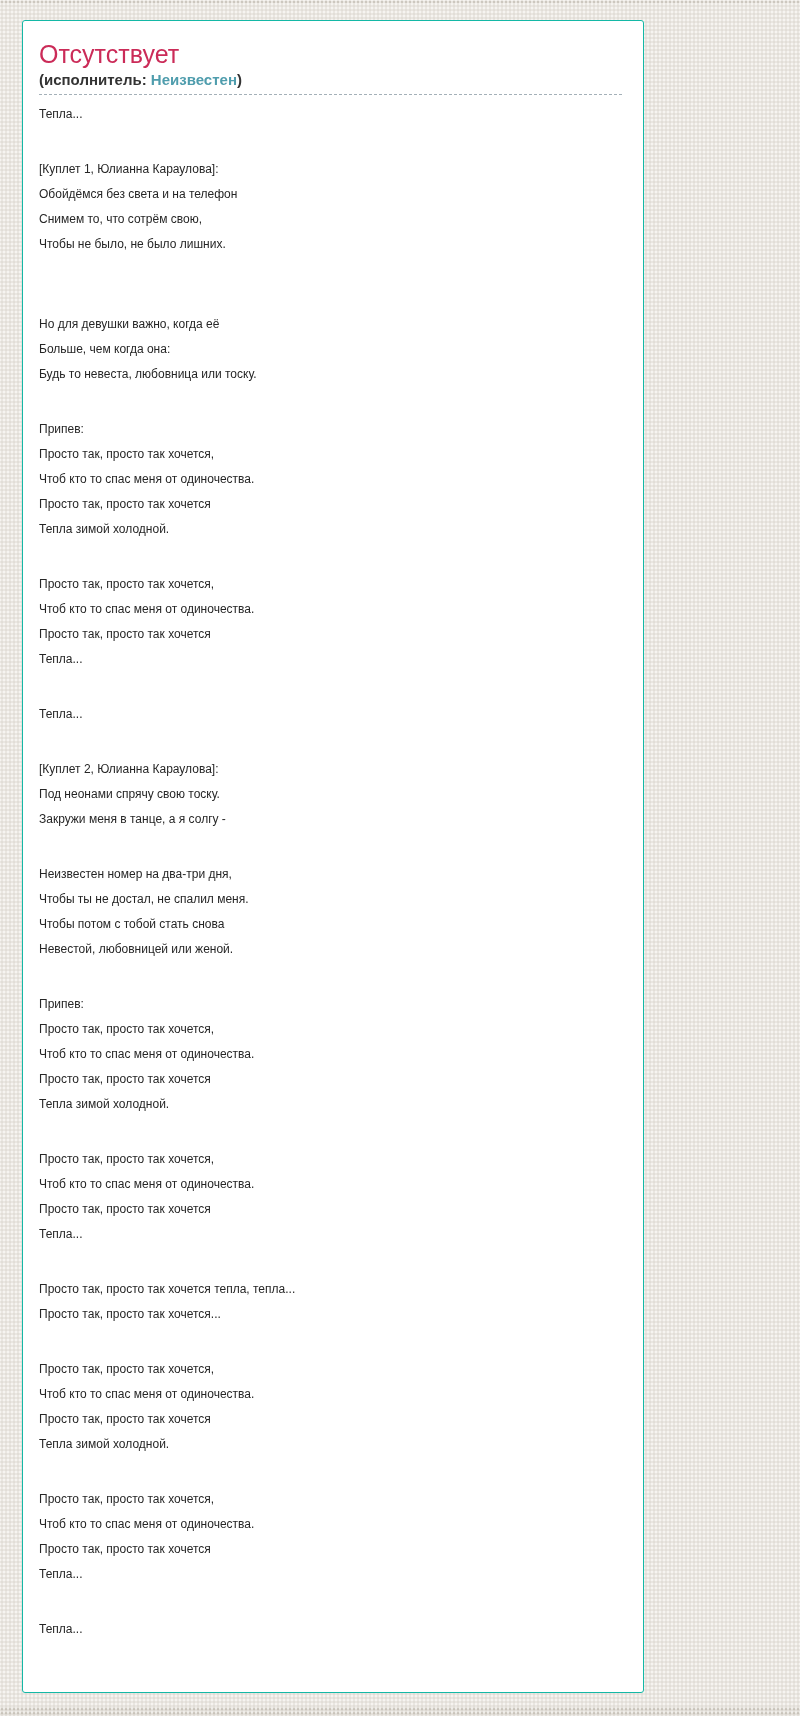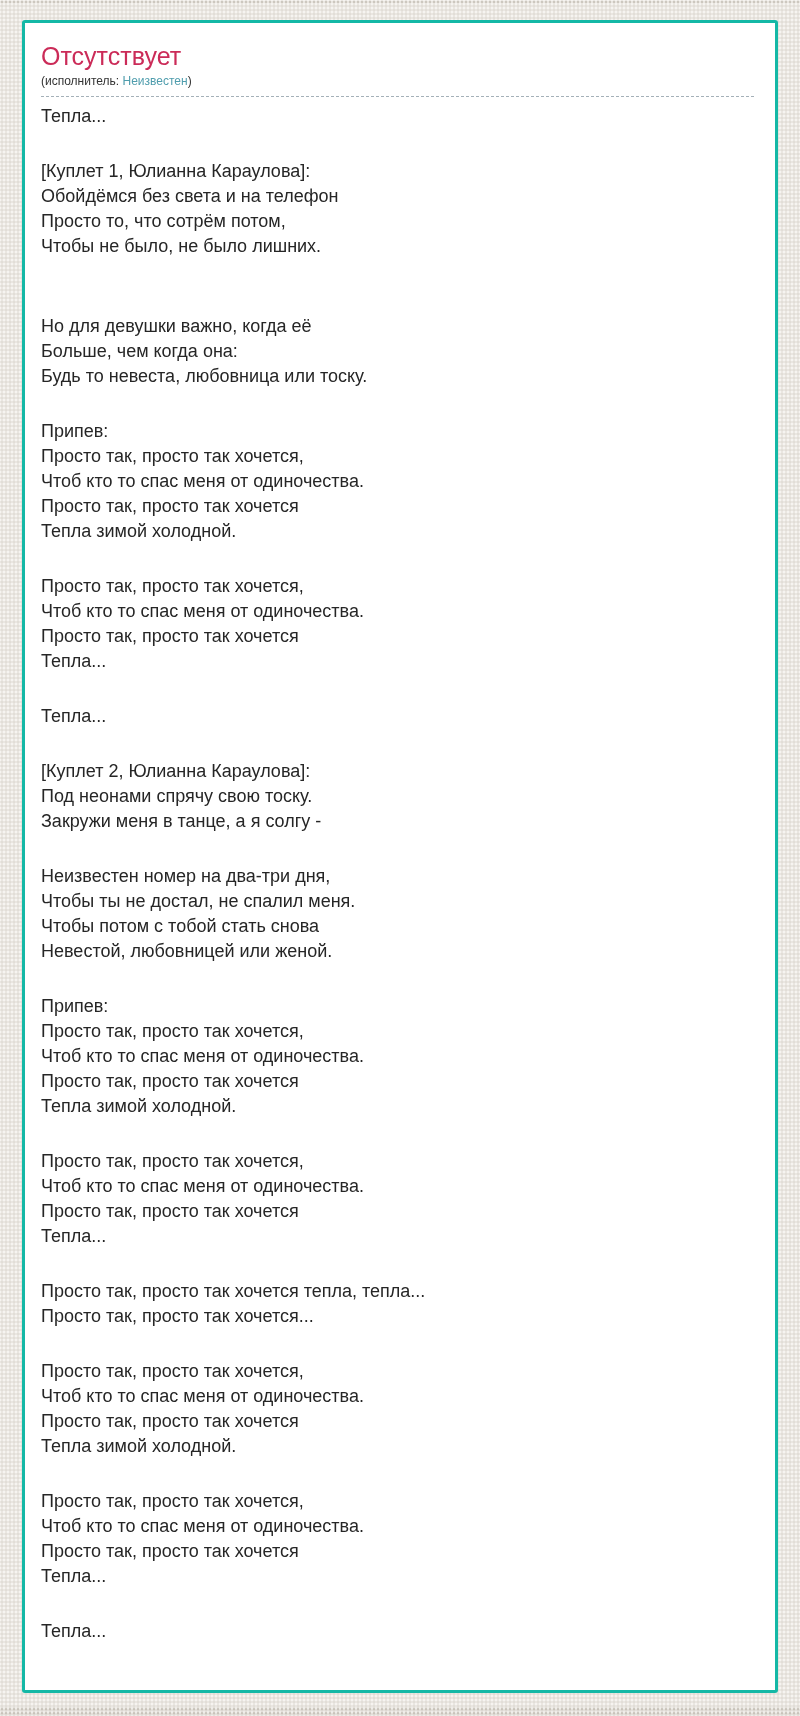--- a/index.html
+++ b/index.html
@@ -26,53 +26,54 @@
     background-image: radial-gradient(rgba(121, 110, 94, 0.20) 1px, transparent 1.3px);
     background-size: 4px 4px;
   }
   .edge-band.top { top: 0; height: 4px; }
   .edge-band.bottom { bottom: 0; height: 9px; background-color: rgba(121,110,94,0.05); }
 
   .card {
     position: absolute;
     left: 22px;
     top: 20px;
-    width: 756px;
+    width: 622px;
     height: 1673px;
     box-sizing: border-box;
     background: #ffffff;
-    border: 3px solid #14b8a6;
+    border: 1px solid #14b8a6;
     border-radius: 3px;
   }
   .card-header {
     margin: 0 21px 0 16px;
     padding: 19px 0 5px 0;
     border-bottom: 1px dashed #a4b0b8;
   }
   .song-title {
     margin: 0;
     font-size: 25px;
     font-weight: 400;
     line-height: 28px;
     color: #cb2b58;
   }
   .subtitle {
     margin: 2px 0 0 0;
-    font-size: 12px;
+    font-size: 15px;
     line-height: 19px;
     color: #333333;
+    font-weight: bold;
   }
   .artist-link {
     color: #4f9dad;
     text-decoration: none;
     cursor: pointer;
   }
   .lyrics {
     padding: 7px 21px 0 16px;
-    font-size: 18px;
+    font-size: 12px;
     line-height: 25px;
     color: #262626;
   }
   .lyrics p {
     margin: 0 0 30px 0;
   }
   .lyrics p:last-child {
     margin-bottom: 0;
   }
 </style>
@@ -84,21 +85,21 @@
 <div class="card">
   <div class="card-header">
     <h1 class="song-title">Отсутствует</h1>
     <div class="subtitle">
       <span>(исполнитель:</span>
       <a class="artist-link" href="#">Неизвестен</a><span>)</span>
     </div>
   </div>
   <div class="lyrics">
       <p><span>Тепла...</span></p>
-      <p><span>[Куплет 1, Юлианна Караулова]:</span><br><span>Обойдёмся без света и на телефон</span><br><span>Просто то, что сотрём потом,</span><br><span>Чтобы не было, не было лишних.</span></p>
+      <p><span>[Куплет 1, Юлианна Караулова]:</span><br><span>Обойдёмся без света и на телефон</span><br><span>Снимем то, что сотрём свою,</span><br><span>Чтобы не было, не было лишних.</span></p>
       <p><br><span>Но для девушки важно, когда её</span><br><span>Больше, чем когда она:</span><br><span>Будь то невеста, любовница или тоску.</span></p>
       <p><span>Припев:</span><br><span>Просто так, просто так хочется,</span><br><span>Чтоб кто то спас меня от одиночества.</span><br><span>Просто так, просто так хочется</span><br><span>Тепла зимой холодной.</span></p>
       <p><span>Просто так, просто так хочется,</span><br><span>Чтоб кто то спас меня от одиночества.</span><br><span>Просто так, просто так хочется</span><br><span>Тепла...</span></p>
       <p><span>Тепла...</span></p>
       <p><span>[Куплет 2, Юлианна Караулова]:</span><br><span>Под неонами спрячу свою тоску.</span><br><span>Закружи меня в танце, а я солгу -</span><br></p>
       <p><span>Неизвестен номер на два-три дня,</span><br><span>Чтобы ты не достал, не спалил меня.</span><br><span>Чтобы потом с тобой стать снова</span><br><span>Невестой, любовницей или женой.</span></p>
       <p><span>Припев:</span><br><span>Просто так, просто так хочется,</span><br><span>Чтоб кто то спас меня от одиночества.</span><br><span>Просто так, просто так хочется</span><br><span>Тепла зимой холодной.</span></p>
       <p><span>Просто так, просто так хочется,</span><br><span>Чтоб кто то спас меня от одиночества.</span><br><span>Просто так, просто так хочется</span><br><span>Тепла...</span></p>
       <p><span>Просто так, просто так хочется тепла, тепла...</span><br><span>Просто так, просто так хочется...</span></p>
       <p><span>Просто так, просто так хочется,</span><br><span>Чтоб кто то спас меня от одиночества.</span><br><span>Просто так, просто так хочется</span><br><span>Тепла зимой холодной.</span></p>

